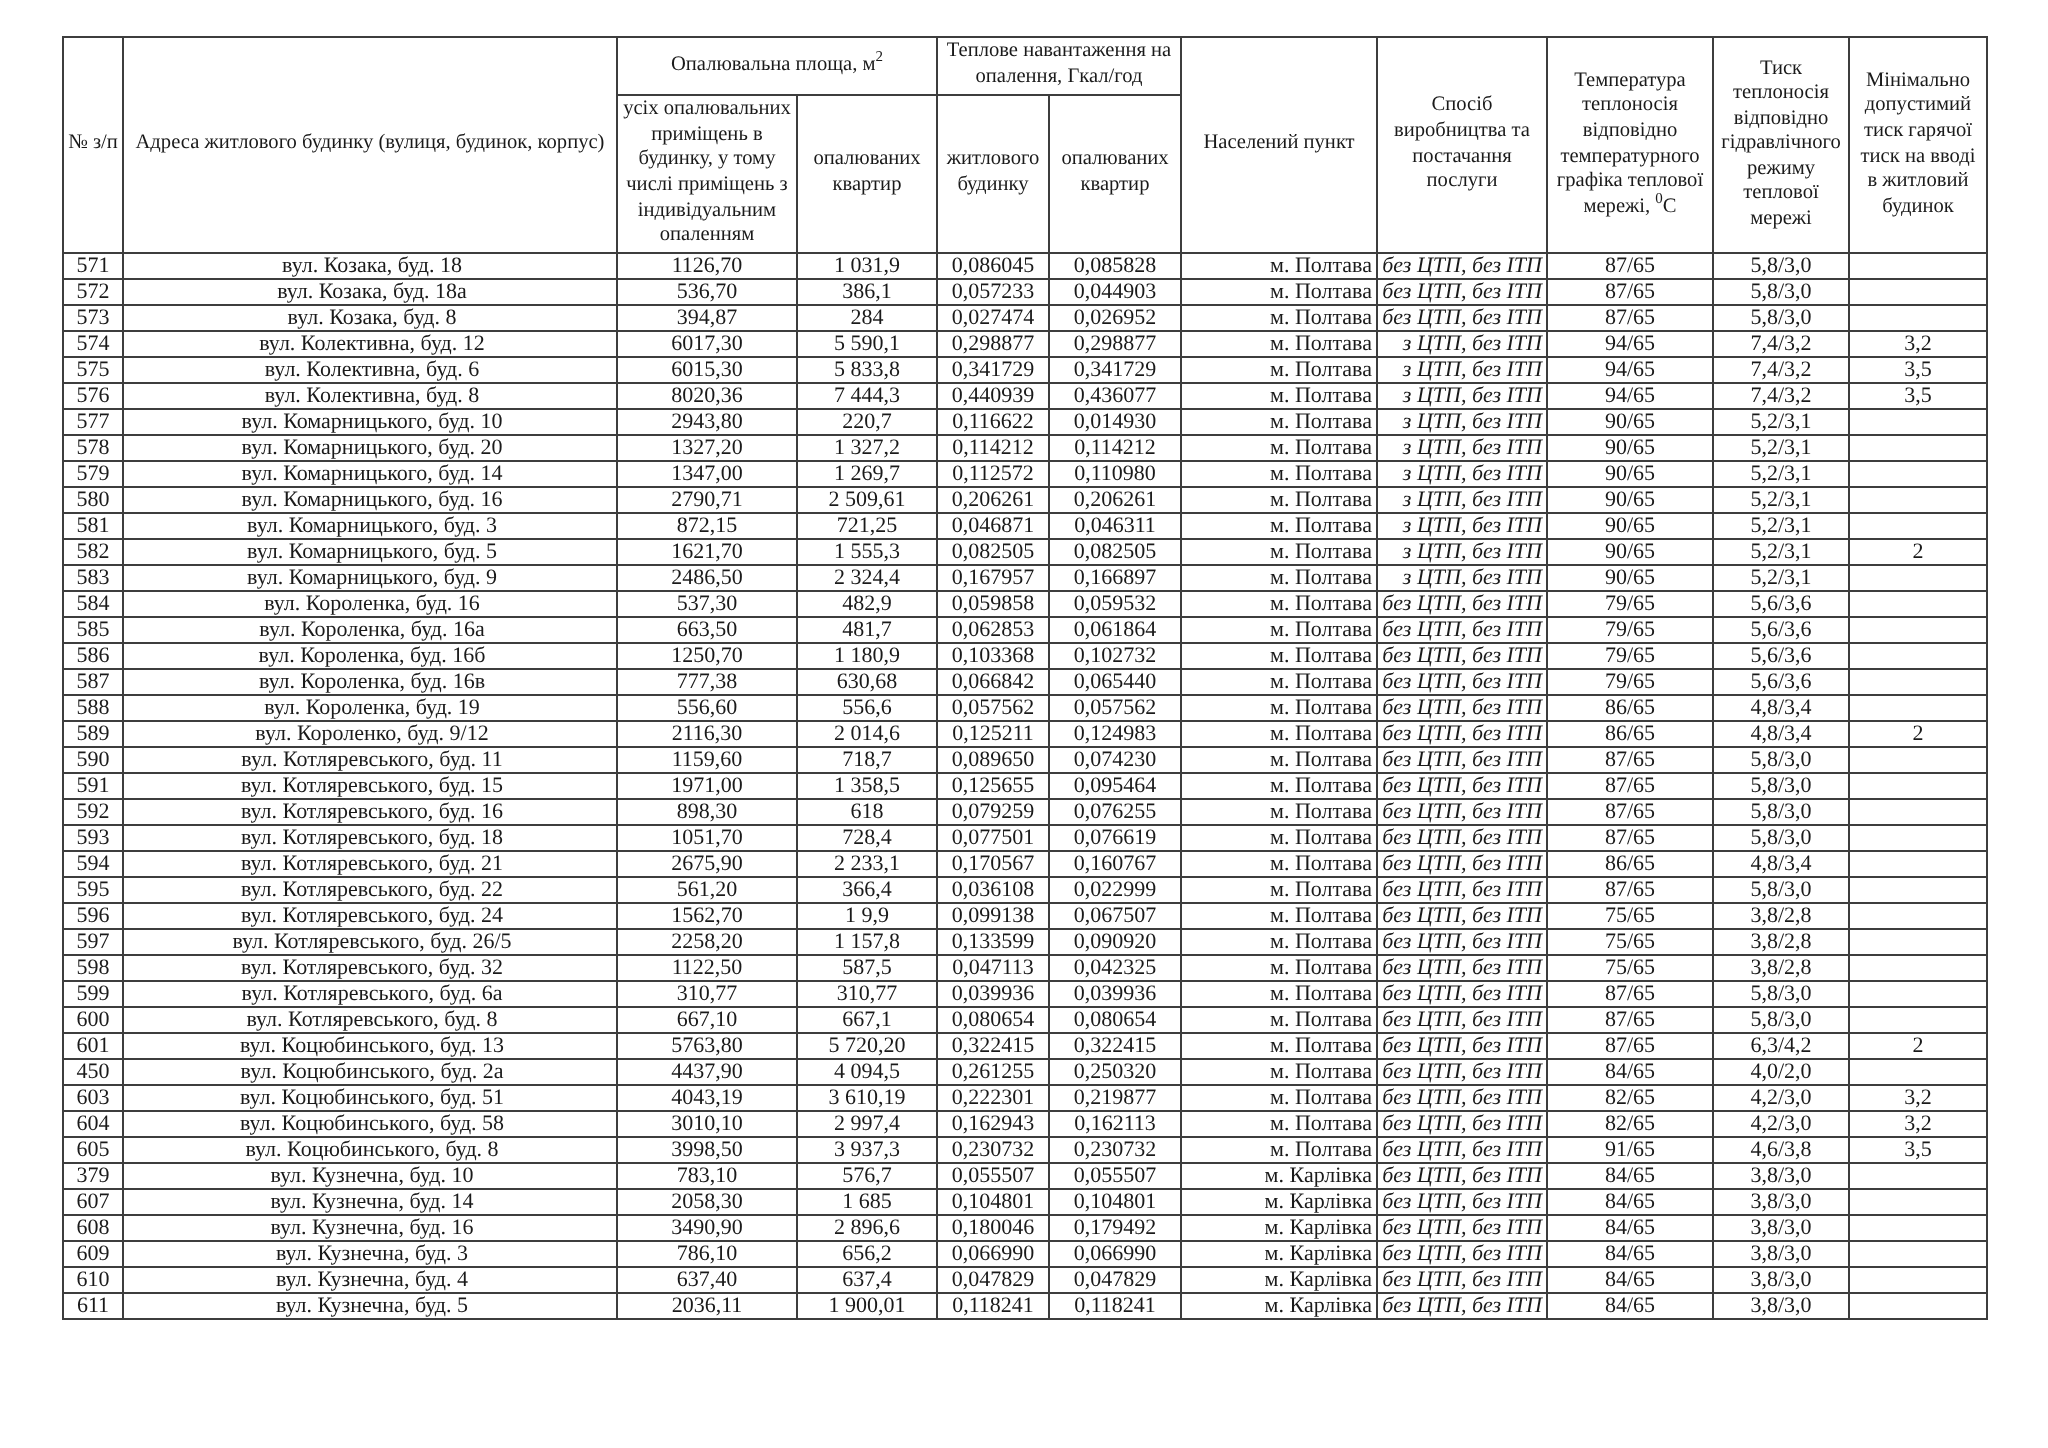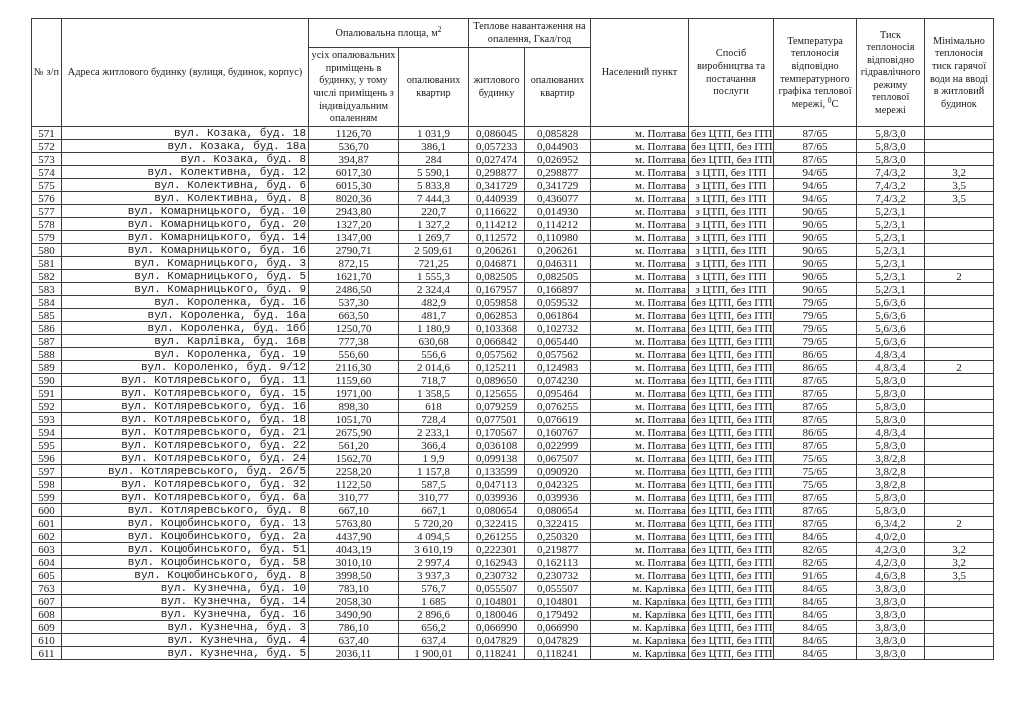--- a/index.html
+++ b/index.html
@@ -44,23 +44,23 @@
   .main thead tr.sub-row th { height: 79px; margin-left: 24px; }
   .main thead sup { font-size: 7.5px; line-height: 0; }
   .main tbody td {
     font-size: 11px;
     height: 13px;
     line-height: 1;
     padding: 0 2px;
     white-space: nowrap;
     text-align: center;
   }
-  .main tbody td.c-addr   { text-align: right; padding-left: 4px; font-family: Liberation Mono, monospace; }
+  .main tbody td.c-addr   { text-align: center; padding-left: 4px; }
   .main tbody td.c-city   { text-align: right; padding-left: 4px; }
-  .main tbody td.c-method { text-align: center; padding-left: 2px; }
+  .main tbody td.c-method { text-align: right; padding-left: 2px; font-style: italic; }
   
   .main tbody td.c-aapt { border-left: 1px solid var(--light-divider); }
 </style>
 </head>
 <body>
 
 <div class="page">
   <table class="main">
     <colgroup>
       <col style="width:30px">
@@ -78,21 +78,21 @@
     <thead>
       <tr class="group-row">
         <th rowspan="2">№ з/п</th>
         <th rowspan="2">Адреса житлового будинку (вулиця, будинок, корпус)</th>
         <th colspan="2"><span>Опалювальна площа, м</span><sup>2</sup></th>
         <th colspan="2">Теплове навантаження на опалення, Гкал/год</th>
         <th rowspan="2">Населений пункт</th>
         <th rowspan="2">Спосіб виробництва та постачання послуги</th>
         <th rowspan="2"><span>Температура теплоносія відповідно температурного графіка теплової мережі, </span><sup>0</sup><span>С</span></th>
         <th rowspan="2">Тиск теплоносія відповідно гідравлічного режиму теплової мережі</th>
-        <th rowspan="2">Мінімально теплоносія тиск гарячої води на вводі в житловий будинок</th>
+        <th rowspan="2">Мінімально допустимий тиск гарячої тиск на вводі в житловий будинок</th>
       </tr>
       <tr class="sub-row">
         <th>усіх опалювальних приміщень в будинку, у тому числі приміщень з індивідуальним опаленням</th>
         <th>опалюваних квартир</th>
         <th>житлового будинку</th>
         <th>опалюваних квартир</th>
       </tr>
     </thead>
     <tbody>
         <tr>
@@ -298,21 +298,21 @@
       <td class="c-lbld">0,103368</td>
       <td class="c-lapt">0,102732</td>
       <td class="c-city">м. Полтава</td>
       <td class="c-method">без ЦТП, без ІТП</td>
       <td class="c-temp">79/65</td>
       <td class="c-press">5,6/3,6</td>
       <td class="c-minp"></td>
     </tr>
         <tr>
       <td class="c-num">587</td>
-      <td class="c-addr">вул. Карлівка, буд. 16в</td>
+      <td class="c-addr">вул. Короленка, буд. 16в</td>
       <td class="c-atot">777,38</td>
       <td class="c-aapt">630,68</td>
       <td class="c-lbld">0,066842</td>
       <td class="c-lapt">0,065440</td>
       <td class="c-city">м. Полтава</td>
       <td class="c-method">без ЦТП, без ІТП</td>
       <td class="c-temp">79/65</td>
       <td class="c-press">5,6/3,6</td>
       <td class="c-minp"></td>
     </tr>
@@ -492,21 +492,21 @@
       <td class="c-aapt">5 720,20</td>
       <td class="c-lbld">0,322415</td>
       <td class="c-lapt">0,322415</td>
       <td class="c-city">м. Полтава</td>
       <td class="c-method">без ЦТП, без ІТП</td>
       <td class="c-temp">87/65</td>
       <td class="c-press">6,3/4,2</td>
       <td class="c-minp">2</td>
     </tr>
         <tr>
-      <td class="c-num">602</td>
+      <td class="c-num">450</td>
       <td class="c-addr">вул. Коцюбинського, буд. 2а</td>
       <td class="c-atot">4437,90</td>
       <td class="c-aapt">4 094,5</td>
       <td class="c-lbld">0,261255</td>
       <td class="c-lapt">0,250320</td>
       <td class="c-city">м. Полтава</td>
       <td class="c-method">без ЦТП, без ІТП</td>
       <td class="c-temp">84/65</td>
       <td class="c-press">4,0/2,0</td>
       <td class="c-minp"></td>
@@ -544,21 +544,21 @@
       <td class="c-aapt">3 937,3</td>
       <td class="c-lbld">0,230732</td>
       <td class="c-lapt">0,230732</td>
       <td class="c-city">м. Полтава</td>
       <td class="c-method">без ЦТП, без ІТП</td>
       <td class="c-temp">91/65</td>
       <td class="c-press">4,6/3,8</td>
       <td class="c-minp">3,5</td>
     </tr>
         <tr>
-      <td class="c-num">763</td>
+      <td class="c-num">379</td>
       <td class="c-addr">вул. Кузнечна, буд. 10</td>
       <td class="c-atot">783,10</td>
       <td class="c-aapt">576,7</td>
       <td class="c-lbld">0,055507</td>
       <td class="c-lapt">0,055507</td>
       <td class="c-city">м. Карлівка</td>
       <td class="c-method">без ЦТП, без ІТП</td>
       <td class="c-temp">84/65</td>
       <td class="c-press">3,8/3,0</td>
       <td class="c-minp"></td>

